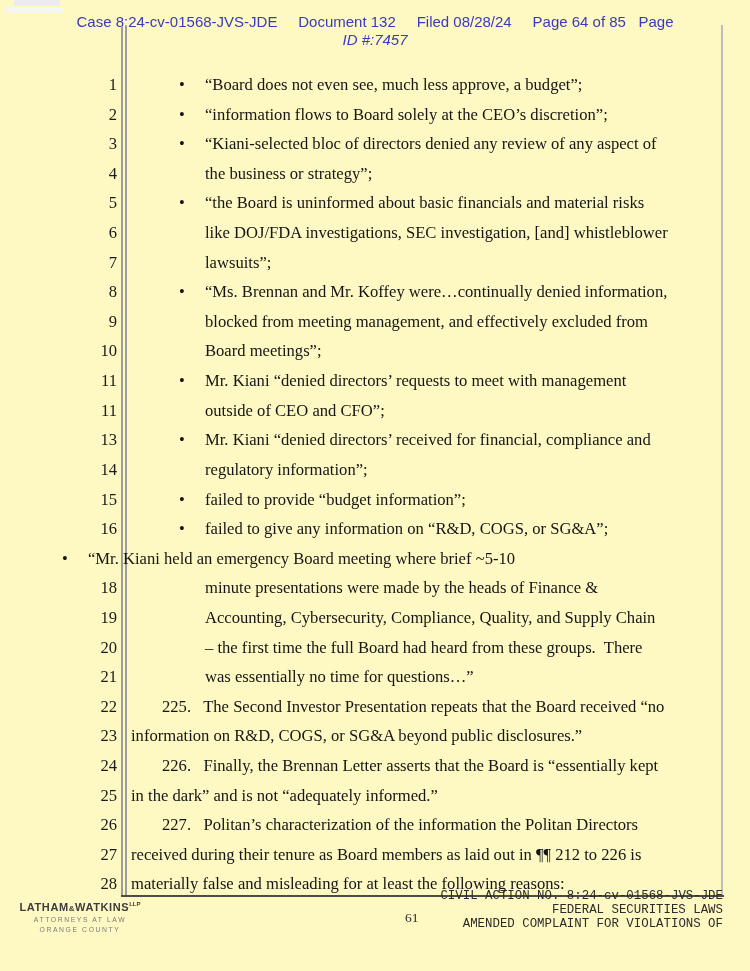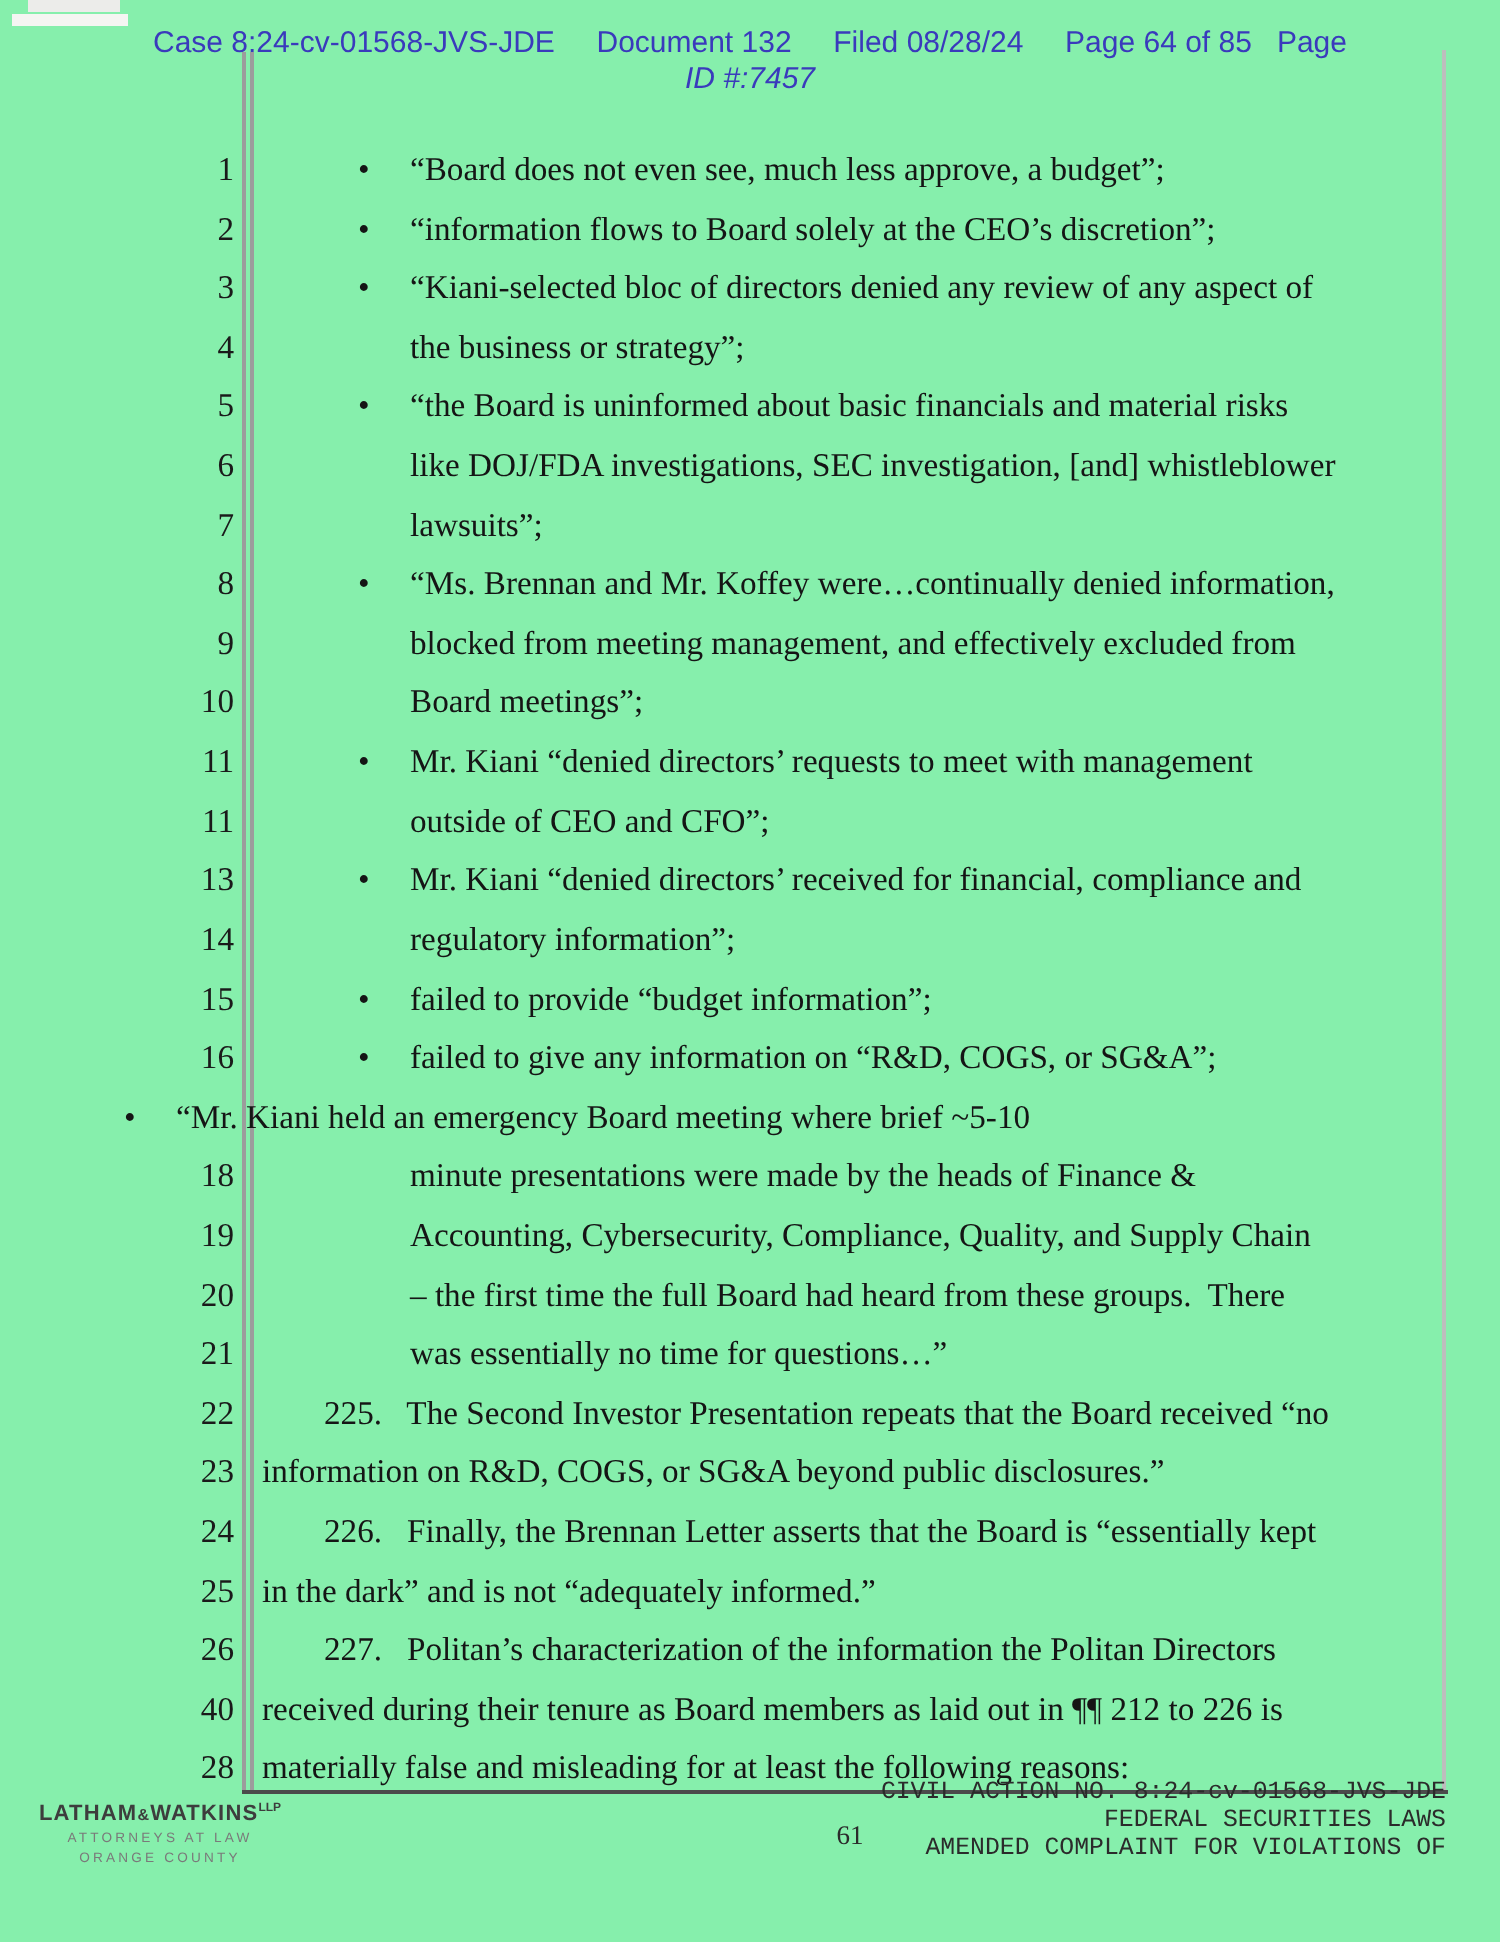--- a/index.html
+++ b/index.html
@@ -4,21 +4,21 @@
 <style>
   html, body {
     margin: 0; padding: 0;
     width: 750px; height: 971px;
     overflow: hidden;
     background: #ffffff;
   }
   .page {
     position: absolute; left: 0; top: 0;
     width: 750px; height: 971px;
-    background: #86efac;
+    background: #fef9c3;
     font-family: "Liberation Serif", "DejaVu Serif", serif;
   }
   
   .artifact-1 { position:absolute; left:14px; top:0; width:46px; height:6px; background:#ececea; }
   .artifact-2 { position:absolute; left:6px;  top:7px; width:58px; height:6px; background:#f5f5f2; }
 
   
   .hdr { position:absolute; left:0; width:750px; text-align:center;
          font-family:"Liberation Sans", sans-serif; font-size:15px;
          color:#3a3abc; white-space:pre; }
@@ -56,21 +56,21 @@
   .footer-firm {
     position:absolute; left:12px; top:901px; width:136px; text-align:center;
     font-family:"Liberation Sans", sans-serif; color:#3d3d3d; z-index:2;
   }
   .firm-name { font-size:11px; font-weight:bold; letter-spacing:0.6px; white-space:nowrap; }
   .firm-amp  { font-size:8px; }
   .firm-llp  { font-size:6px; vertical-align:super; letter-spacing:0; }
   .firm-sub  { font-size:6.8px; letter-spacing:1.6px; color:#7a7a7a; margin-top:3px; white-space:nowrap; }
 
   .page-number {
-    position:absolute; left:405px; top:910px; width:40px; text-align:center;
+    position:absolute; left:405px; top:910px; width:40px; text-align:left;
     font-size:13.5px; color:#2b2b2b; z-index:2;
   }
   .footer-right {
     position:absolute; right:27px; top:889px; width:420px; text-align:right;
     font-size:12.4px; line-height:14.2px; color:#2b2b2b; z-index:2;font-family:Liberation Mono, monospace;
   }
 </style>
 </head>
 <body>
 
@@ -184,21 +184,21 @@
       </div>
       <div class="text-line-row">
         <div class="line-number">25</div>
         <div class="line-text flush"><span>in the dark” and is not “adequately informed.”</span></div>
       </div>
       <div class="text-line-row">
         <div class="line-number">26</div>
         <div class="line-text para"><span>227.   Politan’s characterization of the information the Politan Directors</span></div>
       </div>
       <div class="text-line-row">
-        <div class="line-number">40</div>
+        <div class="line-number">27</div>
         <div class="line-text flush"><span>received during their tenure as Board members as laid out in ¶¶ 212 to 226 is</span></div>
       </div>
       <div class="text-line-row">
         <div class="line-number">28</div>
         <div class="line-text flush"><span>materially false and misleading for at least the following reasons:</span></div>
       </div>
     </div>
 
   <div class="footer-firm">
     <div class="firm-name"><span>LATHAM</span><span class="firm-amp">&amp;</span><span>WATKINS</span><span class="firm-llp">LLP</span></div>

